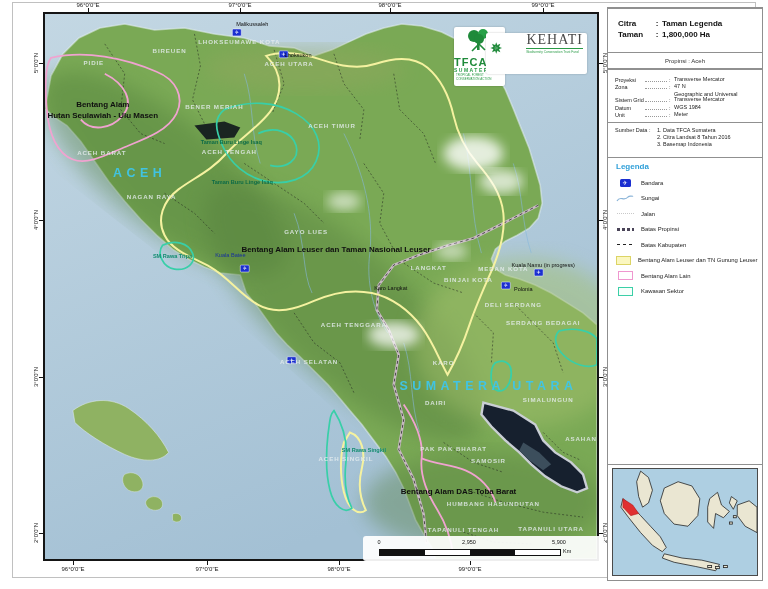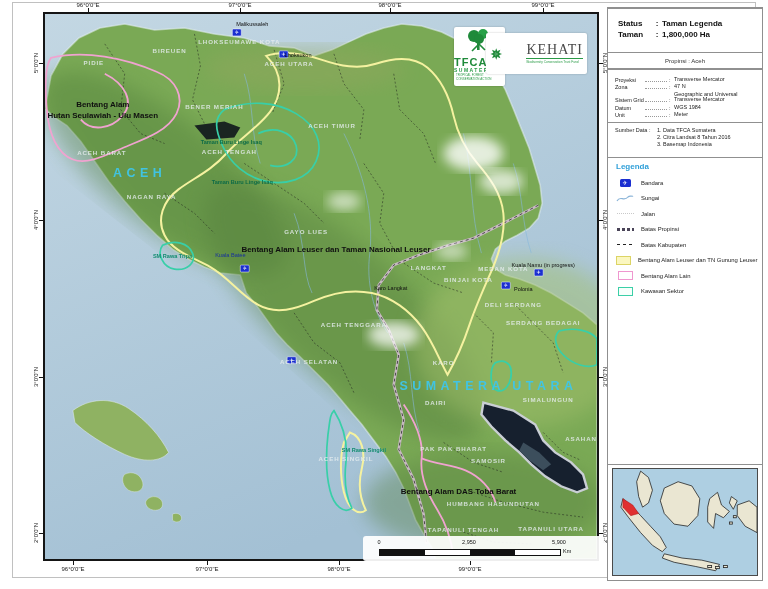--- a/index.html
+++ b/index.html
@@ -23,21 +23,21 @@
   .blk2{font-size:5.6px;fill:#101010;text-anchor:middle;}
   .cons{font-size:5.6px;fill:#0d6b46;text-anchor:middle;font-weight:bold;}
   .consT{fill:#128c70;}
   .bluetxt{fill:#16309c;}
   
   .logo{position:absolute;background:#fff;border-radius:2px;box-shadow:0 0 2px rgba(0,0,0,.25);}
   .tfca{left:430px;top:27px;width:51px;height:59px;text-align:left;margin-left:24px;}
   .tfca .acr{font-size:11px;font-weight:bold;color:#1f8a3a;letter-spacing:1px;line-height:10px;}
   .tfca .reg{font-size:5px;font-weight:bold;color:#2a9b47;letter-spacing:1.5px;}
   .tfca .tag{font-size:3px;color:#2a9b47;line-height:3.5px;padding:1px 2px 0;}
-  .kehati{left:486px;top:33px;width:101px;height:41px;display:flex;align-items:center;padding:0 4px;box-sizing:border-box;gap:20px;}
+  .kehati{left:486px;top:33px;width:101px;height:41px;display:flex;align-items:flex-start;padding:0 4px;box-sizing:border-box;gap:20px;}
   .kehati .nm{font-family:"Liberation Serif",serif;font-size:14px;letter-spacing:1px;color:#4a4a4a;line-height:14px;}
   .kehati .tag{font-size:3.2px;color:#2a9b47;border-top:1px solid #2a9b47;margin-top:1px;padding-top:1px;}
   
   .scalebox{position:absolute;left:363px;top:536px;width:241px;height:25px;background:rgba(255,255,255,.93);border-radius:3px;}
   .scalebox .lbl{position:absolute;top:3px;font-size:5.5px;color:#111;transform:translateX(-50%);}
   .segwrap{position:absolute;left:16px;top:13px;width:180px;height:5px;border:1px solid #111;display:flex;box-sizing:content-box;}
   .seg{flex:1;}
   .seg.b{background:#111;} .seg.w{background:#fff;}
   .km{position:absolute;left:200px;top:12px;font-size:5.5px;color:#111;}
   
@@ -332,21 +332,21 @@
       <div class="seg w"></div>
     </div>
     <span class="km">Km</span>
   </div>
 
   <div class="panel">
     <div class="hr"></div>
 
     <div class="p-status">
       <div class="row">
-        <span class="l">Status</span>
+        <span class="l">Citra</span>
         <span class="c">:</span>
         <span class="v">Taman Legenda</span>
       </div>
       <div class="row">
         <span class="l">Taman</span>
         <span class="c">:</span>
         <span class="v">1,800,000 Ha</span>
       </div>
     </div>
     <div class="hr"></div>

